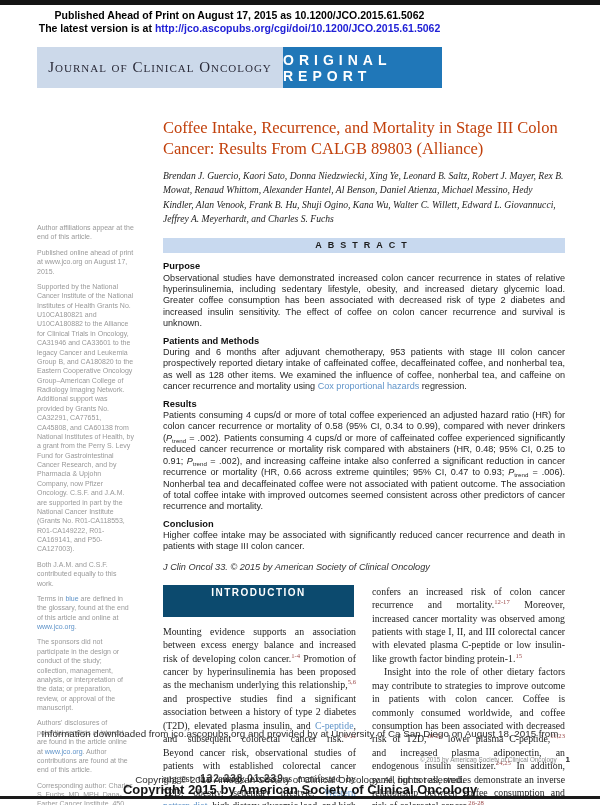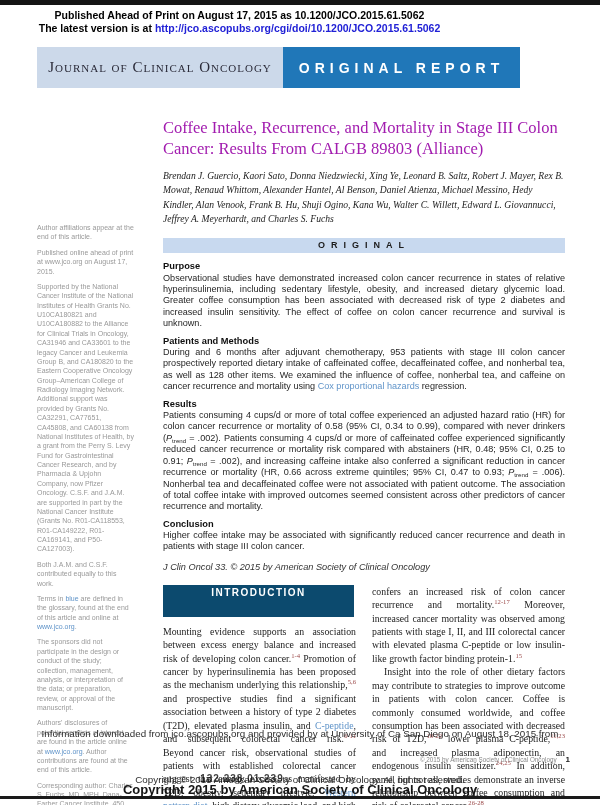--- a/index.html
+++ b/index.html
@@ -5,34 +5,34 @@
   html,body{margin:0;padding:0;background:#fff;}
   .page{position:relative;width:600px;height:805px;background:#fff;overflow:hidden;
         font-family:"Liberation Sans",sans-serif;}
   .topbar{position:absolute;left:0;top:0;width:600px;height:5px;background:#141414;}
   .bottombar{position:absolute;left:0;top:796px;width:600px;height:3px;background:#1a1a1a;}
 
   .prepress{position:absolute;left:0;top:9px;width:479px;text-align:center;
             font-size:10.5px;font-weight:bold;color:#000;line-height:13px;}
   .prepress .url{color:#2121d6;}
 
-  .masthead{position:absolute;left:37px;top:47px;width:483px;height:41px;display:flex;justify-content:space-between;}
+  .masthead{position:absolute;left:37px;top:47px;width:405px;height:41px;display:flex;justify-content:space-between;}
   .masthead-left{width:246px;background:#ccd9ea;display:flex;align-items:center;justify-content:center;}
   .masthead-left .jname{font-family:"Liberation Serif",serif;font-variant:small-caps;
                         font-size:15px;letter-spacing:1px;color:#2a2a38;}
   .masthead-right{flex:1;background:#2077b8;display:flex;align-items:center;justify-content:center;}
   .masthead-right .rtype{color:#fff;font-size:14px;font-weight:bold;letter-spacing:5px;}
 
   .sidebar{position:absolute;left:37px;top:223px;width:97px;font-size:7px;
            line-height:1.34;color:#999;}
   .sidebar .sp{margin:0 0 6px 0;}
 
   .center-col{position:absolute;left:163px;top:118px;width:402px;}
   .title{font-family:"Liberation Serif",serif;font-size:16.5px;font-weight:normal;
-         color:#a21caf;line-height:1.27;margin:0 0 9px 0;}
+         color:#c2410c;line-height:1.27;margin:0 0 9px 0;}
   .authors{font-family:"Liberation Serif",serif;font-style:italic;font-size:9.6px;
            color:#222;line-height:1.5;margin:0 0 12px 0;}
   .abstract-bar{background:#c8d9ef;height:15px;line-height:15px;text-align:center;
                 font-size:9px;font-weight:bold;letter-spacing:6px;color:#1c1c1c;margin-bottom:7px;}
   .abs-section{margin-bottom:5px;}
   .abs-label{font-weight:bold;font-size:9.3px;color:#101010;line-height:1.3;}
   .abs-text{font-size:9.1px;color:#262626;line-height:1.26;text-align:justify;}
   .citation{font-style:italic;font-size:9.2px;color:#333;margin:9px 0 13px 0;}
 
   .columns{display:flex;gap:16px;}
@@ -90,21 +90,21 @@
     <div class="sp"><span class="seg-plain">The sponsors did not participate in the design or conduct of the study; collection, management, analysis, or interpretation of the data; or preparation, review, or approval of the manuscript.</span></div>
     <div class="sp"><span class="seg-plain">Authors' disclosures of potential conflicts of interest are found in the article online at </span><span class="seg-gloss">www.jco.org</span><span class="seg-plain">. Author contributions are found at the end of this article.</span></div>
     <div class="sp"><span class="seg-plain">Corresponding author: Charles S. Fuchs, MD, MPH, Dana-Farber Cancer Institute, 450 Brookline Ave, Room D1220, Boston, MA 02215; e-mail: charles_fuchs@dfci.harvard.edu.</span></div>
 
   </div>
 
   <div class="center-col">
     <h1 class="title">Coffee Intake, Recurrence, and Mortality in Stage III Colon Cancer: Results From CALGB 89803 (Alliance)</h1>
     <div class="authors">Brendan J. Guercio, Kaori Sato, Donna Niedzwiecki, Xing Ye, Leonard B. Saltz, Robert J. Mayer, Rex B. Mowat, Renaud Whittom, Alexander Hantel, Al Benson, Daniel Atienza, Michael Messino, Hedy Kindler, Alan Venook, Frank B. Hu, Shuji Ogino, Kana Wu, Walter C. Willett, Edward L. Giovannucci, Jeffrey A. Meyerhardt, and Charles S. Fuchs</div>
 
-    <div class="abstract-bar">ORIGINAL</div>
+    <div class="abstract-bar">ABSTRACT</div>
 
     <div class="abs-section">
       <div class="abs-label">Purpose</div>
       <div class="abs-text"><span class="seg-plain">Observational studies have demonstrated increased colon cancer recurrence in states of relative hyperinsulinemia, including sedentary lifestyle, obesity, and increased dietary glycemic load. Greater coffee consumption has been associated with decreased risk of type 2 diabetes and increased insulin sensitivity. The effect of coffee on colon cancer recurrence and survival is unknown.</span></div>
     </div>
     <div class="abs-section">
       <div class="abs-label">Patients and Methods</div>
       <div class="abs-text"><span class="seg-plain">During and 6 months after adjuvant chemotherapy, 953 patients with stage III colon cancer prospectively reported dietary intake of caffeinated coffee, decaffeinated coffee, and nonherbal tea, as well as 128 other items. We examined the influence of coffee, nonherbal tea, and caffeine on cancer recurrence and mortality using </span><span class="seg-gloss">Cox proportional hazards</span><span class="seg-plain"> regression.</span></div>
     </div>
     <div class="abs-section">

